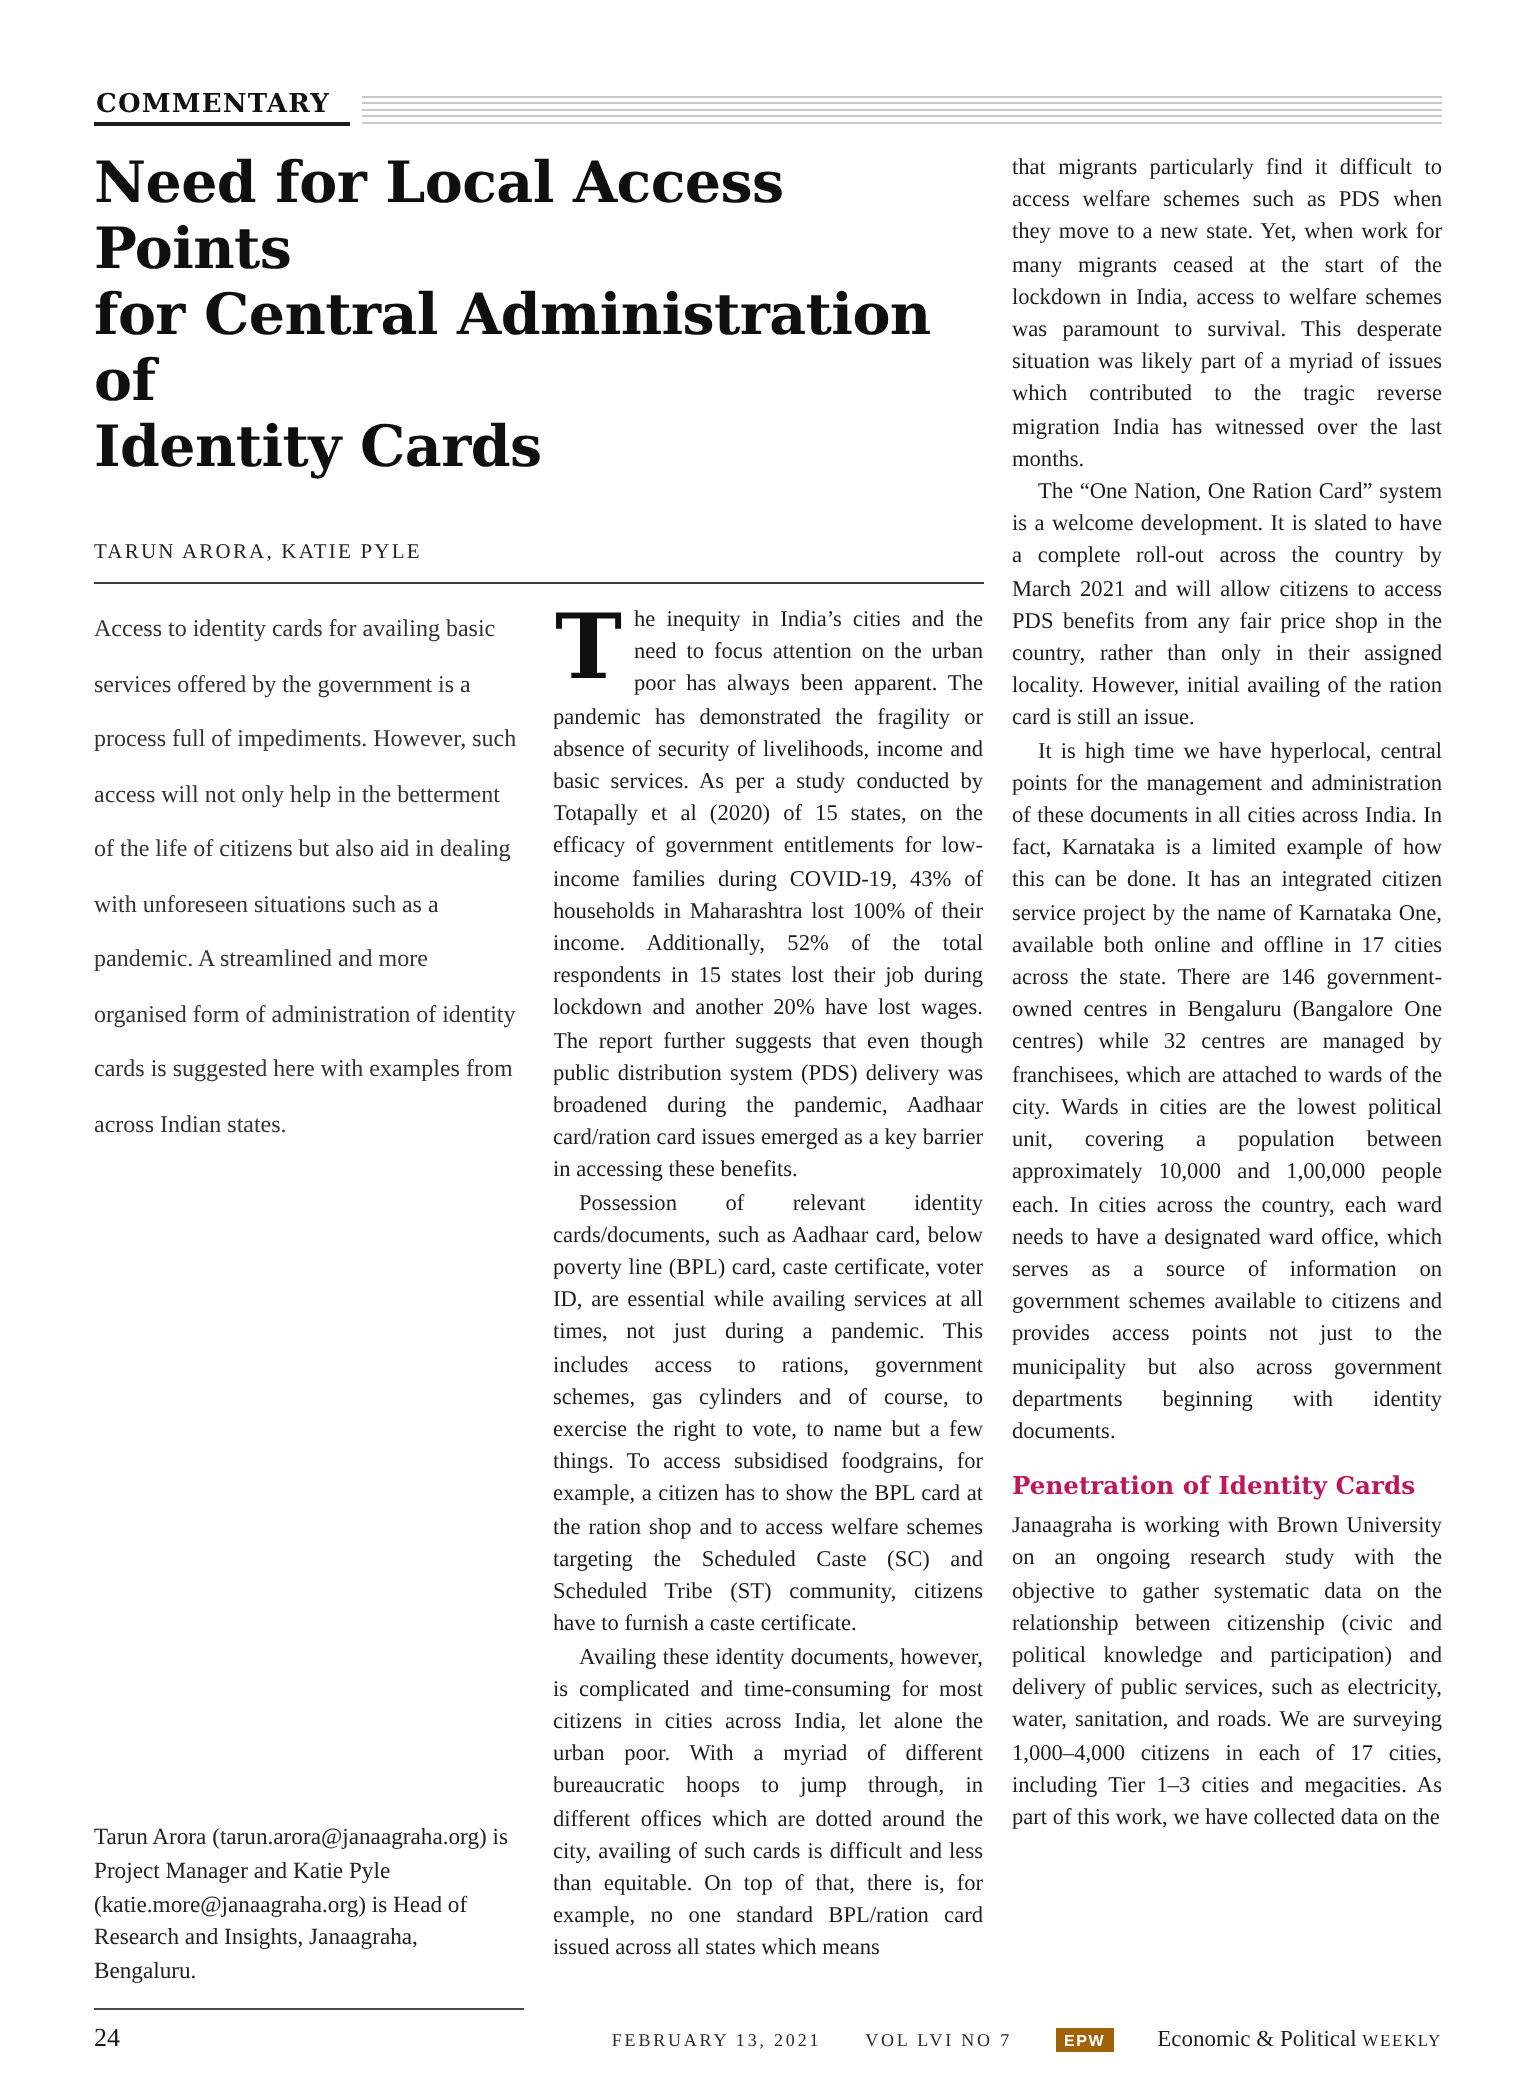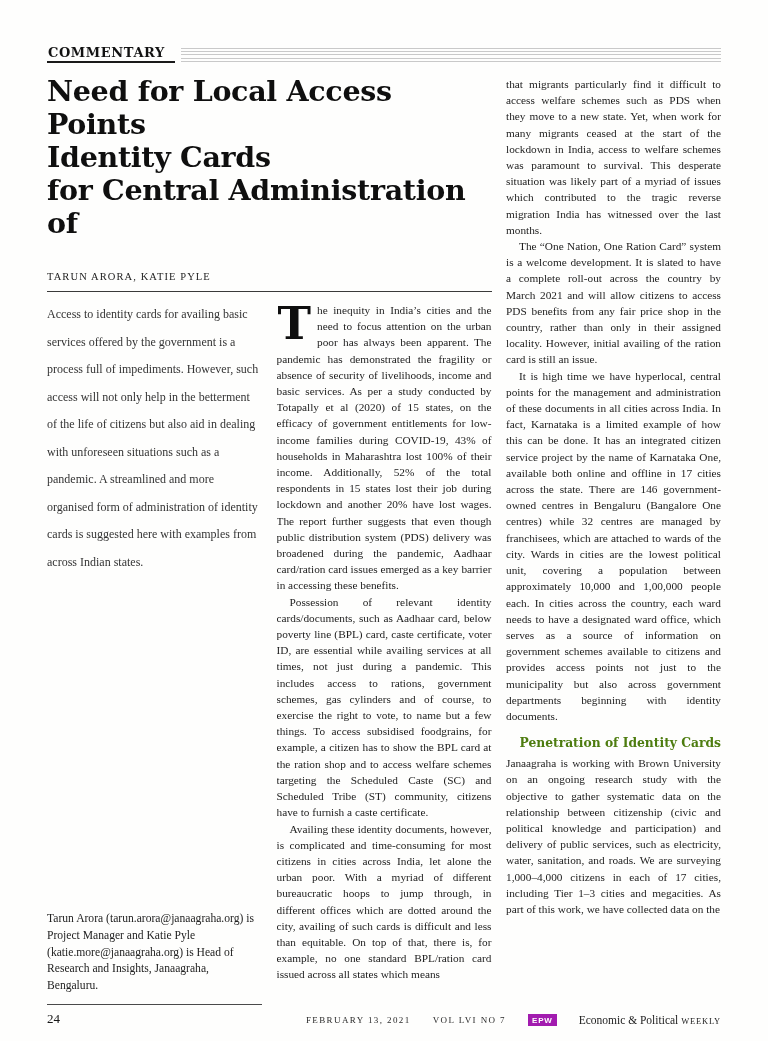--- a/index.html
+++ b/index.html
@@ -74,38 +74,38 @@
   .body-col p.no-indent { text-indent:0; }
   .dropcap {
     float:left;
     font-family:"DejaVu Serif", serif; font-weight:bold;
     font-size:45px; line-height:38px;
     padding:3px 6px 0 1px; color:#0f0f0f;
   }
   .subhead {
     font-family:"DejaVu Serif", serif;
     font-weight:bold; font-size:12.3px; line-height:15px;
-    text-align:right; color:#4d7c0f;
+    text-align:left; color:#be185d;
     margin:11px 0 5px 0;
   }
 
   
   .footer {
     flex:0 0 auto; height:24px;
     display:flex; justify-content:space-between; align-items:baseline;
     padding-top:6px;
   }
   .page-num { font-size:13px; color:#161616; }
   .footer-right { display:flex; align-items:center; gap:22px; }
   .footer-date, .footer-vol {
     font-size:9px; letter-spacing:1.4px; color:#2a2a2a;
     font-family:"Liberation Serif", serif;
   }
   .epw-logo {
-    background:#a21caf; color:#ffffff;
+    background:#a16207; color:#ffffff;
     font-family:"Liberation Sans", sans-serif;
     font-weight:bold; font-size:8px; letter-spacing:.8px;
     padding:1.5px 4px;
   }
   .journal-name { font-size:11.5px; color:#1c1c1c; }
   .journal-name .weekly { font-size:8.5px; letter-spacing:.8px; }
 </style>
 </head>
 <body>
 
@@ -114,22 +114,22 @@
   <div class="section-bar">
     <span class="section-label">COMMENTARY</span>
     <span class="section-lines"></span>
   </div>
 
   <div class="content">
 
     <div class="title-block">
       <div class="article-title">
         <div>Need for Local Access Points</div>
+        <div>for Central Administration of</div>
         <div>Identity Cards</div>
-        <div>for Central Administration of</div>
       </div>
       <div class="authors">TARUN ARORA, KATIE PYLE</div>
     </div>
 
     <div class="left-col">
       <div class="abstract">Access to identity cards for availing basic services offered by the government is a process full of impediments. However, such access will not only help in the betterment of the life of citizens but also aid in dealing with unforeseen situations such as a pandemic. A streamlined and more organised form of administration of identity cards is suggested here with examples from across Indian states.</div>
       <div class="author-note">
         <span>Tarun Arora (</span><span class="email">tarun.arora@janaagraha.org</span><span>) is Project Manager and Katie Pyle (</span><span class="email">katie.more@janaagraha.org</span><span>) is Head of Research and Insights, Janaagraha, Bengaluru.</span>
       </div>
     </div>

